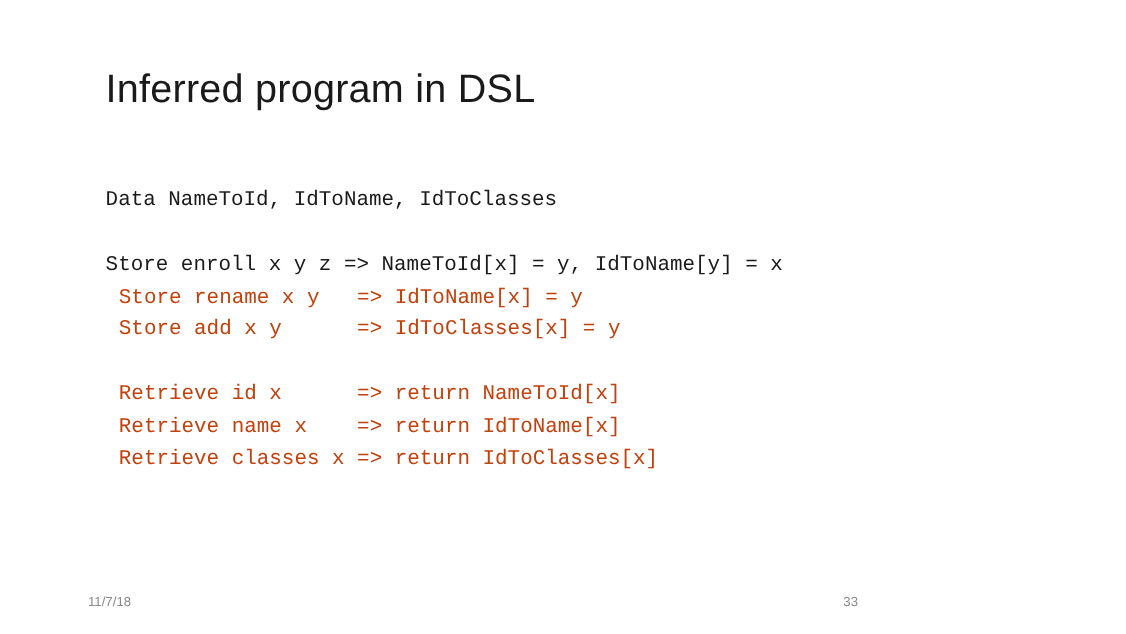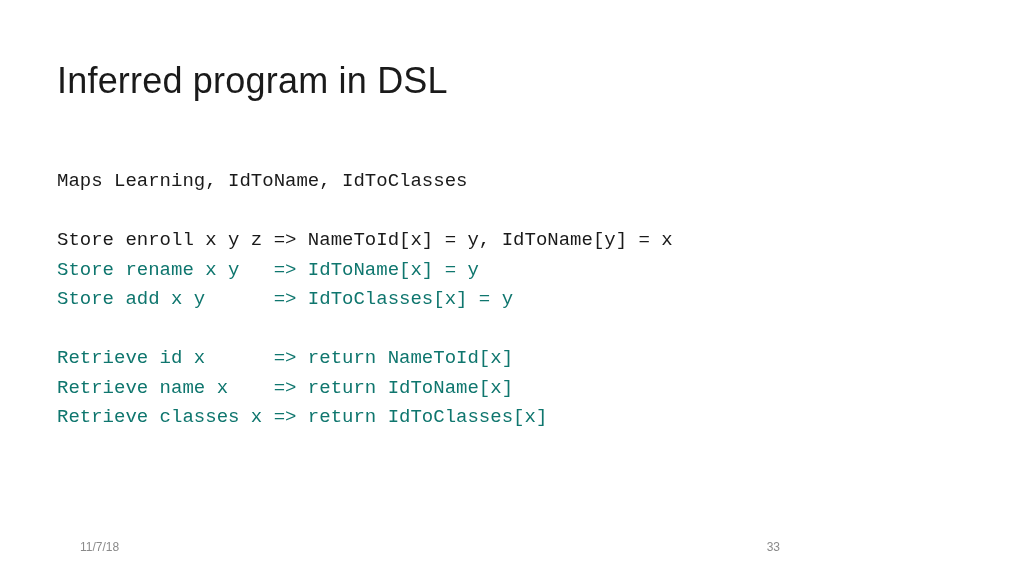--- a/index.html
+++ b/index.html
@@ -1,34 +1,34 @@
 <!DOCTYPE html>
 <html><head>
 <meta charset="utf-8">
 <style>
   * { margin: 0; padding: 0; box-sizing: border-box; }
   html, body { width: 1024px; height: 576px; background: #fff; font-family: "Segoe UI", "Helvetica Neue", Arial, sans-serif; color: #1a1a1a; }
-  .slide { position: relative; width: 860px; height: 576px; padding: 60px 80px 40px 57px; }
+  .slide { position: relative; width: 860px; height: 576px; padding: 60px 80px 40px 96px; }
   .title { font-size: 36px; font-weight: 400; letter-spacing: 0.2px; margin-bottom: 36px; }
   .code { font-family: Consolas, "Courier New", monospace; font-size: 19px; line-height: 1.55; white-space: pre; }
   .code .dark { color: #1a1a1a; }
-  .code .light { color: #0f766e; }
+  .code .light { color: #c2410c; margin-left: 12px; }
   .footer { position: absolute; left: 80px; right: 80px; bottom: 22px; display: flex; align-items: center; justify-content: space-between; font-size: 12px; color: #8a8a8a; gap: 44px; }
   .footer .center { flex: 1; text-align: center; line-height: 1.35; padding: 0 20px; }
   .footer .left { min-width: 80px; text-align: left; }
   .footer .right { min-width: 40px; text-align: right; }
 </style>
 </head>
 <body>
 
 <div class="slide">
   <h1 class="title">Inferred program in DSL</h1>
 
   <div class="code">
-<span class="dark">Maps Learning, IdToName, IdToClasses</span>
+<span class="dark">Data NameToId, IdToName, IdToClasses</span>
 
 <span class="dark">Store enroll x y z =&gt; NameToId[x] = y, IdToName[y] = x</span>
 <span class="light">Store rename x y   =&gt; IdToName[x] = y</span>
 <span class="light">Store add x y      =&gt; IdToClasses[x] = y</span>
 
 <span class="light">Retrieve id x      =&gt; return NameToId[x]</span>
 <span class="light">Retrieve name x    =&gt; return IdToName[x]</span>
 <span class="light">Retrieve classes x =&gt; return IdToClasses[x]</span>
   </div>
 

